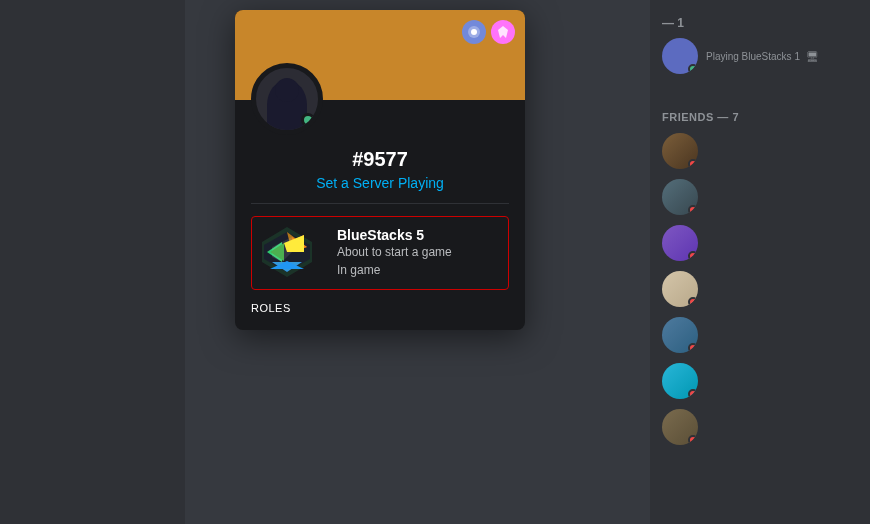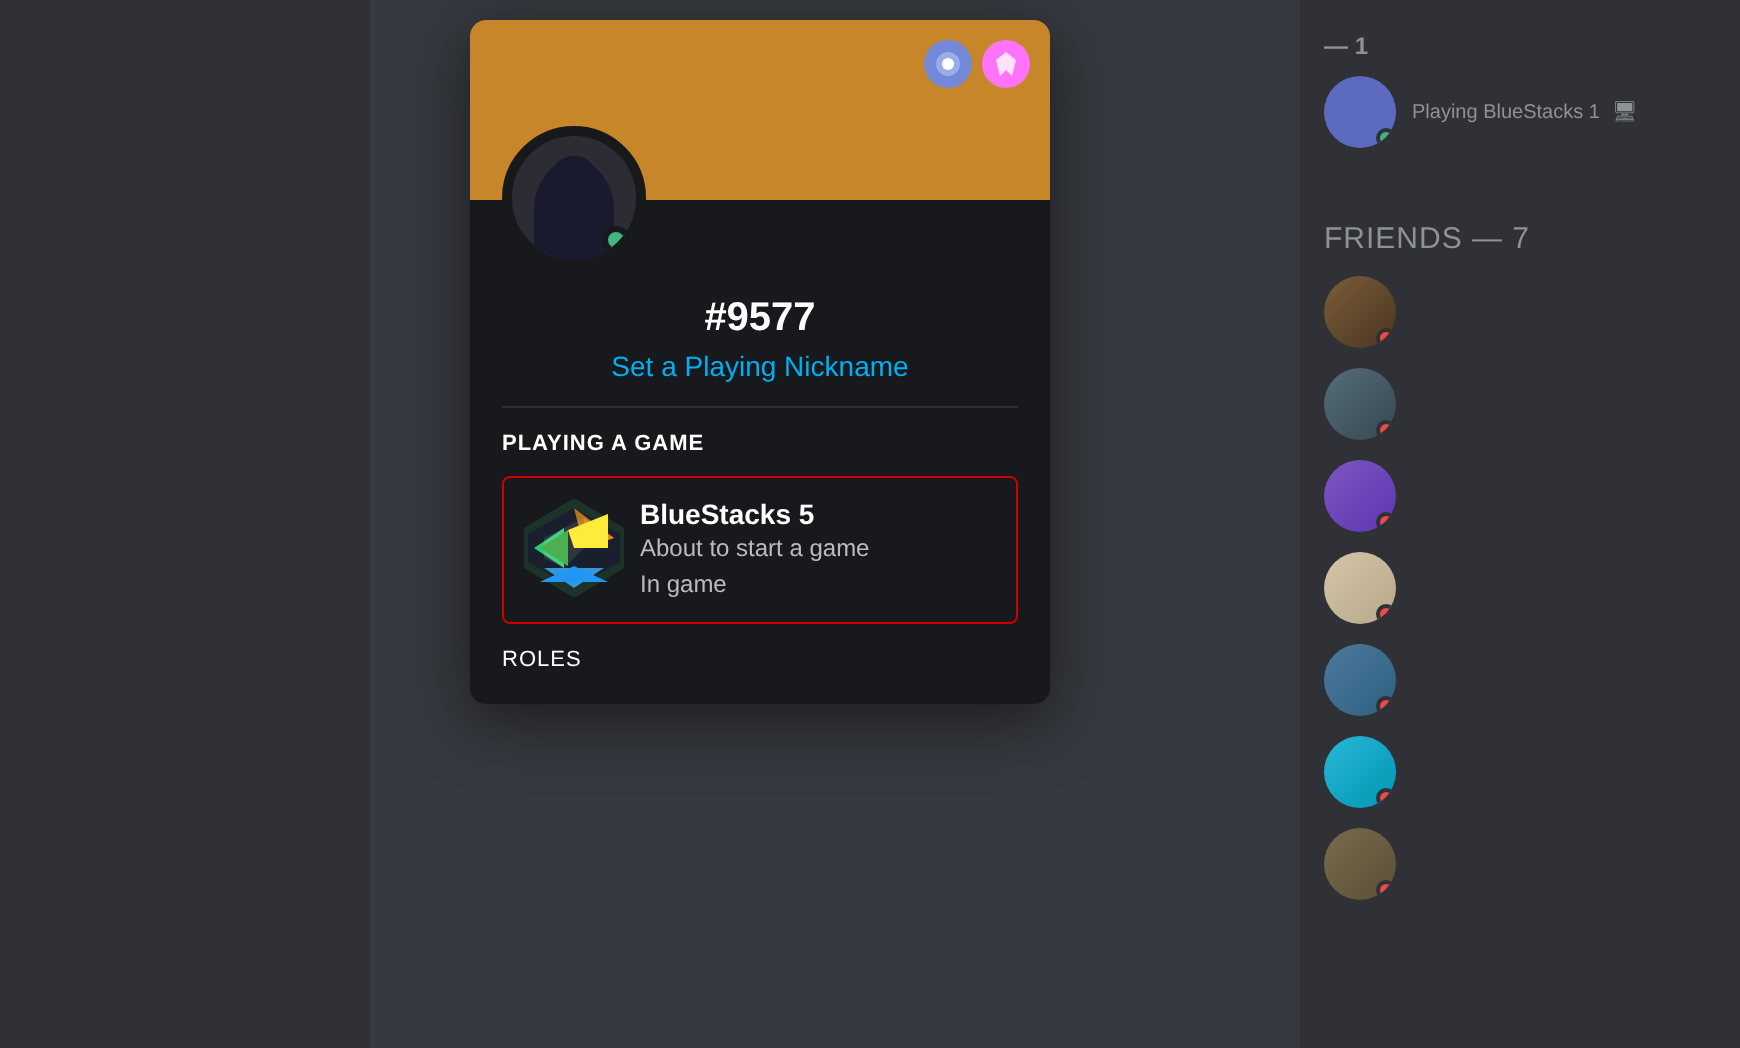--- a/index.html
+++ b/index.html
@@ -170,21 +170,21 @@
       letter-spacing: 0.5px;
       text-transform: uppercase;
       margin-bottom: 10px;
     }
 
     .playing-game-box {
       border: 1px solid #cc0000;
       border-radius: 4px;
       padding: 10px;
       display: flex;
-      gap: 8px;
+      gap: 25px;
       align-items: flex-start;
       margin-bottom: 12px;
     }
 
     
     .game-icon {
       width: 50px;
       height: 50px;
       flex-shrink: 0;
       position: relative;
@@ -305,22 +305,22 @@
     .playing-info {
       flex: 1;
       min-width: 0;
     }
 
     .friends-header {
       padding: 16px 12px 4px 12px;
     }
 
     .friends-title {
-      font-size: 15px;
-      font-weight: 400;
+      font-size: 11px;
+      font-weight: 700;
       color: #8e9297;
       text-transform: uppercase;
       letter-spacing: 0.5px;
     }
 
     .friend-item {
       padding: 4px 8px;
       display: flex;
       align-items: center;
       gap: 8px;
@@ -397,25 +397,24 @@
           <div class="badge badge-boost">
             <svg width="12" height="14" viewBox="0 0 12 14">
               <polygon points="6,1 11,5 9,13 6,10 3,13 1,5" fill="#ffffff" opacity="0.8"></polygon>
             </svg>
           </div>
         </div>
       </div>
 
       <div class="profile-body">
         <div class="profile-tag">#9577</div>
-        <a class="server-nickname-link">Set a Playing Nickname</a>
+        <a class="server-nickname-link">Set a Server Playing</a>
 
         <div class="divider"></div>
 
-        <div class="section-label">PLAYING A GAME</div>
 
         <div class="playing-game-box">
 
           <div class="game-icon">
             <svg class="bluestacks-logo" viewBox="0 0 50 50">
 
               <polygon points="25,0 50,15 50,35 25,50 0,35 0,15" fill="#2ecc71" opacity="0.15"></polygon>
 
               <polygon points="25,5 48,18 48,32 25,45 2,32 2,18" fill="#1a1a2e" opacity="0.8"></polygon>
 

